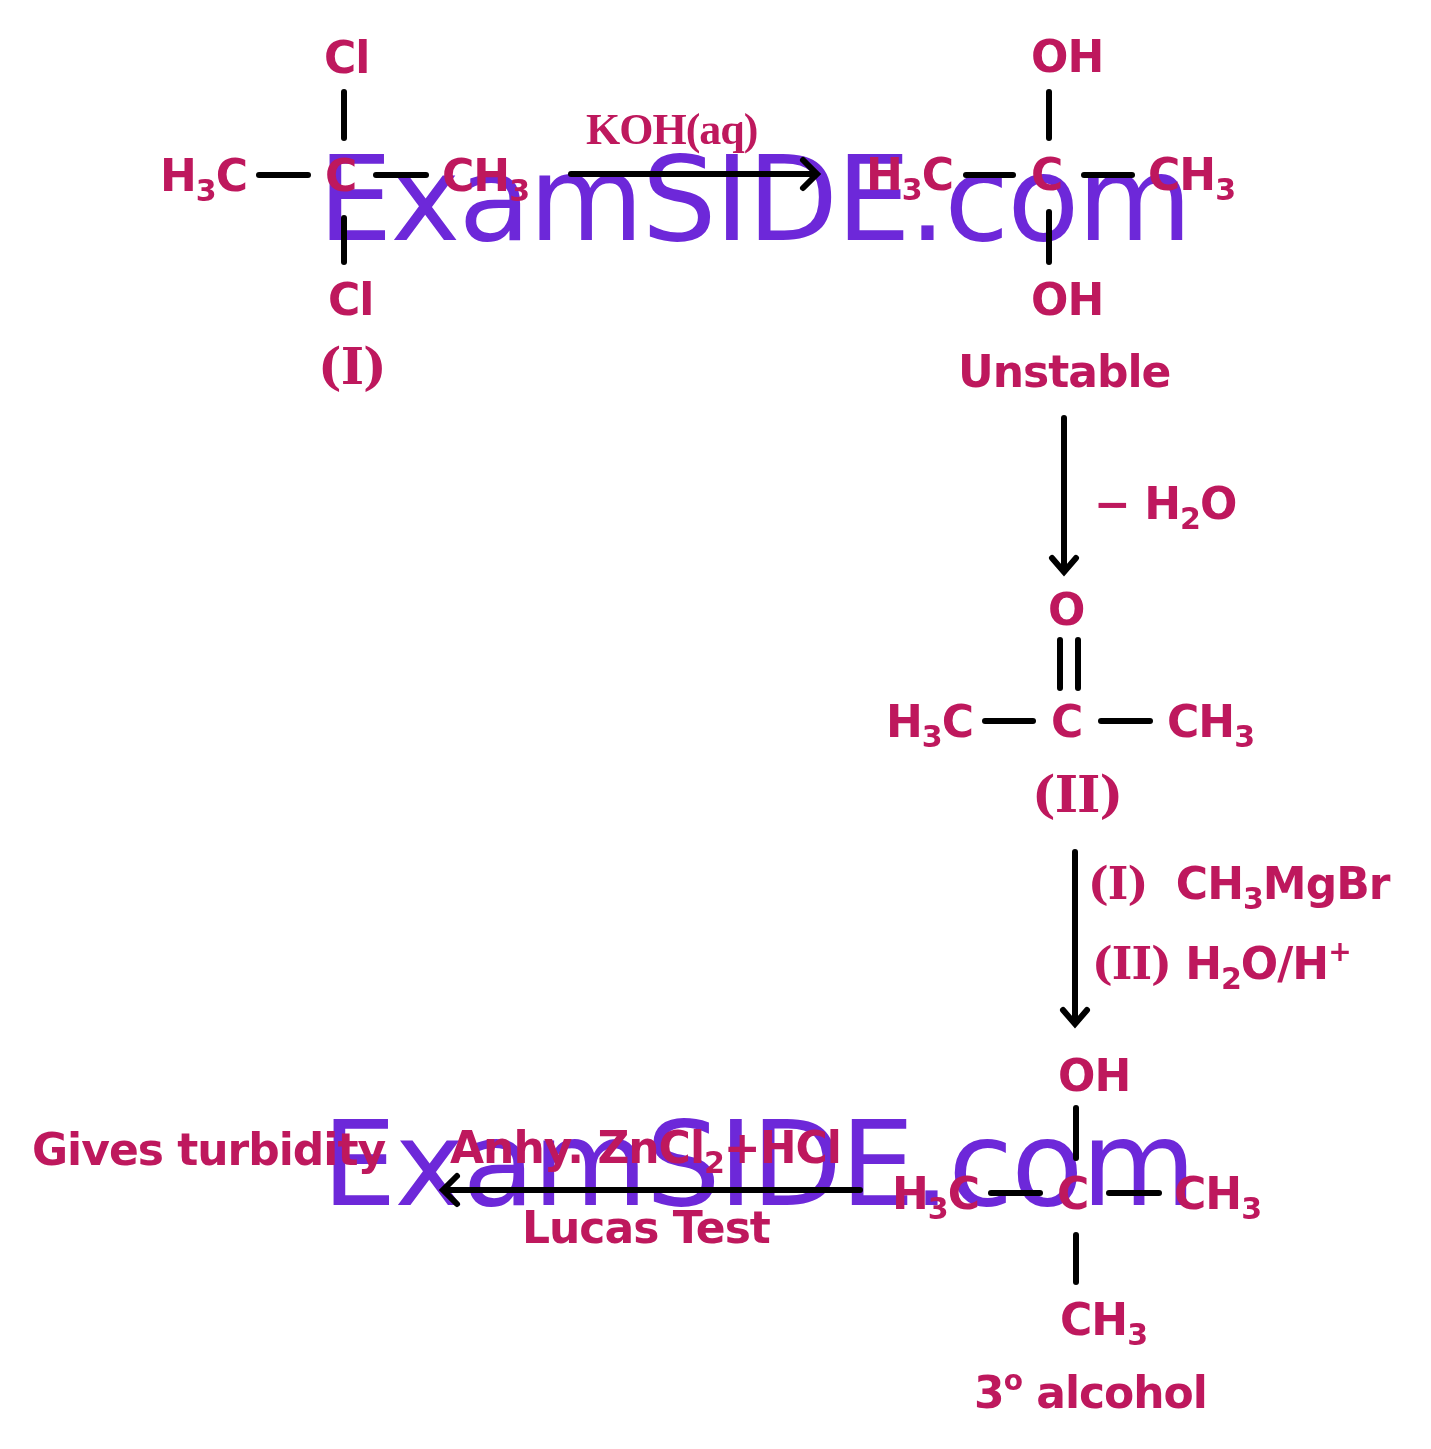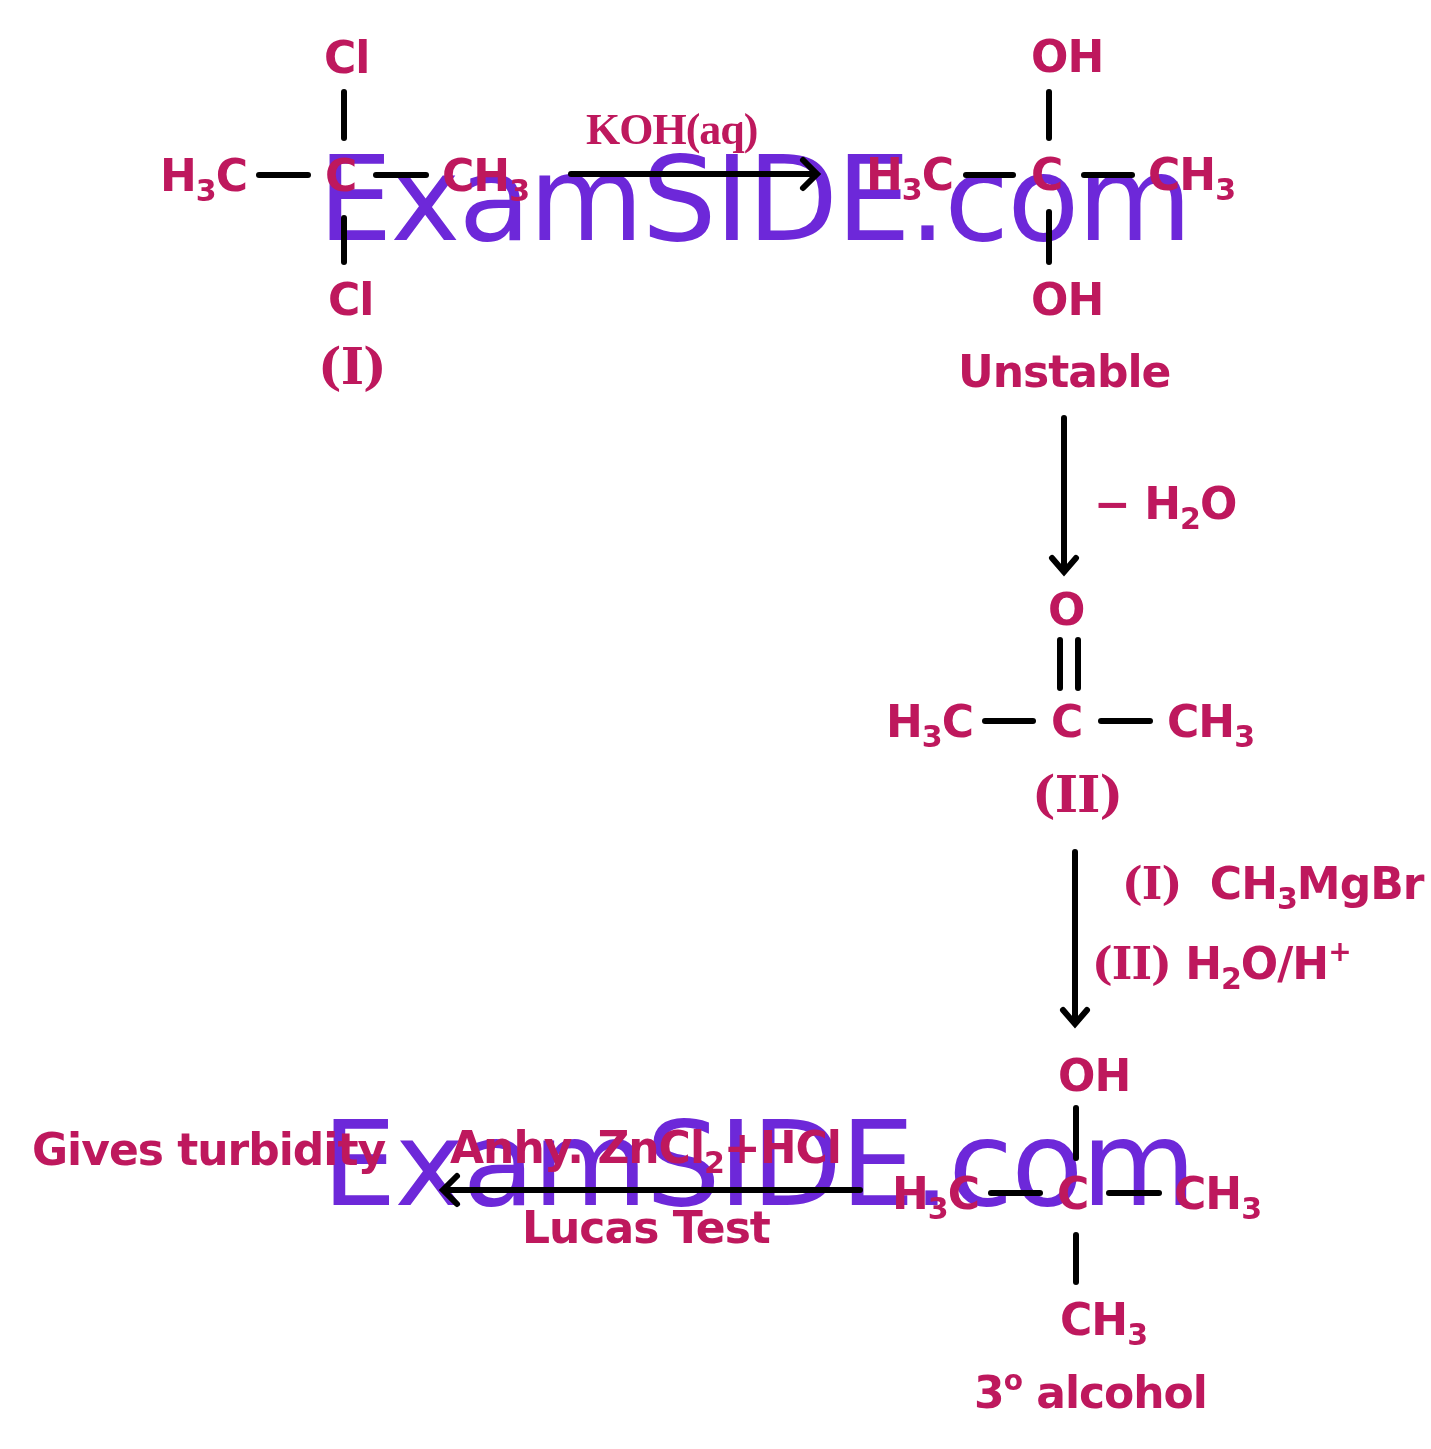--- a/index.html
+++ b/index.html
@@ -110,21 +110,21 @@
   <div class="t" style="left:1048px; top:588px;">O</div>
   <div class="t" style="left:886px; top:700px;">
     <span>H</span><sub>3</sub><span>C</span>
   </div>
   <div class="t" style="left:1051px; top:700px;">C</div>
   <div class="t" style="left:1167px; top:700px;">
     <span>CH</span><sub>3</sub>
   </div>
   <div class="t roman" style="left:1032px; top:770px; font-size:50px;">(II)</div>
 
-  <div class="t" style="left:1122px; top:862px;">
+  <div class="t" style="left:1088px; top:862px;">
     <span class="roman">(I)</span>&nbsp;&nbsp;<span>CH</span><sub>3</sub><span>MgBr</span>
   </div>
   <div class="t" style="left:1092px; top:942px;">
     <span class="roman">(II)</span>&nbsp;<span>H</span><sub>2</sub><span>O/H</span><sup>+</sup>
   </div>
 
   <div class="t" style="left:1058px; top:1054px;">OH</div>
   <div class="t" style="left:892px; top:1172px;">
     <span>H</span><sub>3</sub><span>C</span>
   </div>

